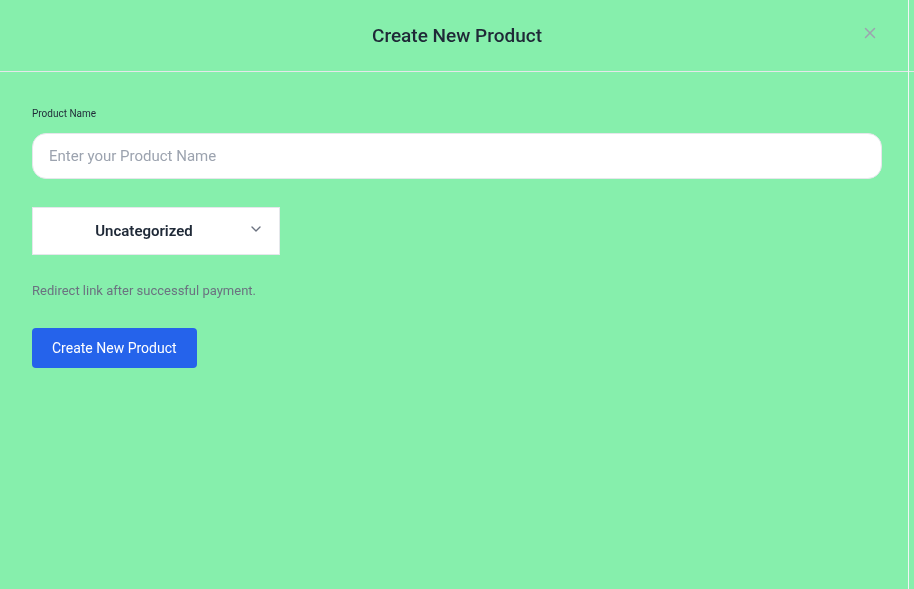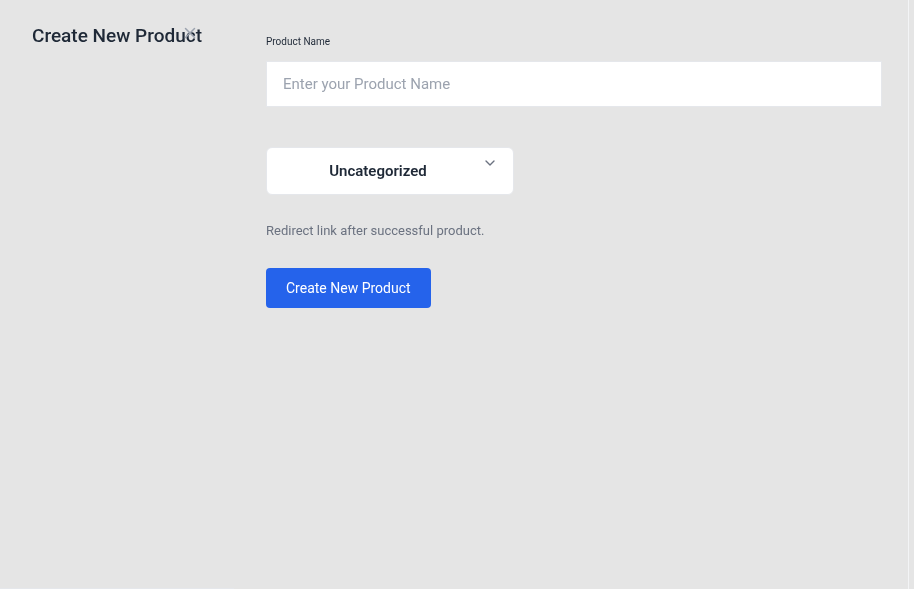--- a/index.html
+++ b/index.html
@@ -11,23 +11,23 @@
       font-family: -apple-system, BlinkMacSystemFont, "Segoe UI", Roboto, "Helvetica Neue", Arial, sans-serif;
       background: #ffffff;
       width: 914px;
       height: 589px;
       overflow: hidden;
       position: relative;
     }
     .modal {
       width: 100%;
       height: 100%;
-      background: #e5e5e5;
+      background: #86efac;
       display: flex;
-      flex-direction: row;
+      flex-direction: column;
     }
     .modal-header {
       position: relative;
       padding: 24px 32px 24px 32px;
       border-bottom: 1px solid #e5e7eb;
       text-align: center;
     }
     .modal-title {
       font-size: 19px;
       font-weight: 500;
@@ -64,46 +64,45 @@
       font-size: 10px;
       color: #1f2937;
       margin-bottom: 14px;
       font-weight: 400;
     }
     .form-input {
       width: 100%;
       padding: 13px 16px;
       font-size: 15px;
       border: 1px solid #e5e7eb;
-      border-radius: 0;
+      border-radius: 14px;
       color: #1f2937;
       outline: none;
       font-family: inherit;
     }
     .form-input::placeholder {
       color: #9ca3af;
     }
     .form-select-wrapper {
       position: relative;
       width: 248px;
     }
     .form-select {
       width: 100%;
       padding: 14px 40px 14px 16px;
       font-size: 15px;
       font-weight: 600;
       border: 1px solid #e5e7eb;
-      border-radius: 6px;
+      border-radius: 0;
       color: #1f2937;
       background: #ffffff;
       cursor: pointer;
       appearance: none;
       outline: none;
       font-family: inherit;
-      margin-top: 12px;
     }
     .select-chevron {
       position: absolute;
       right: 16px;
       top: 50%;
       transform: translateY(-50%);
       pointer-events: none;
       color: #6b7280;
     }
     .select-chevron svg {
@@ -165,20 +164,20 @@
         <button class="form-select">Uncategorized</button>
         <span class="select-chevron">
           <svg viewBox="0 0 24 24" fill="none" stroke="currentColor" stroke-width="2" stroke-linecap="round" stroke-linejoin="round">
             <polyline points="6 9 12 15 18 9"></polyline>
           </svg>
         </span>
       </div>
     </div>
 
     <div class="form-group">
-      <div class="help-text">Redirect link after successful product.</div>
+      <div class="help-text">Redirect link after successful payment.</div>
     </div>
 
     <button class="btn-primary">Create New Product</button>
   </div>
 </div>
 
 <div class="right-edge"></div>
 
 </body></html>

